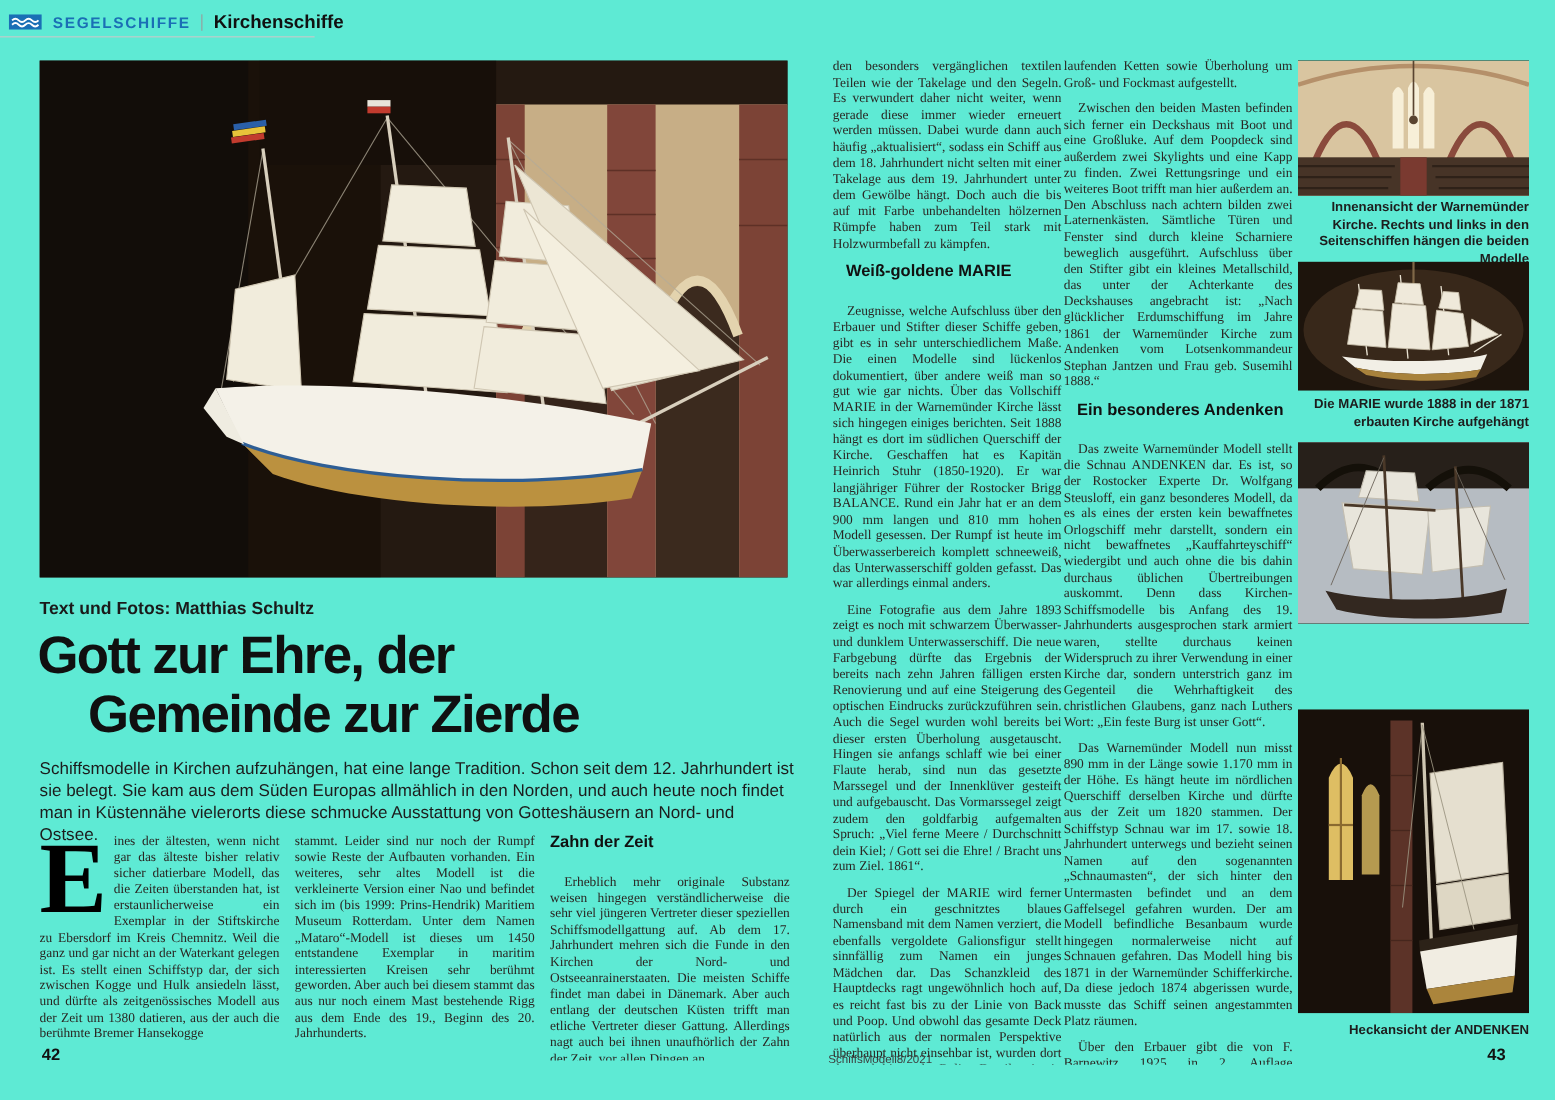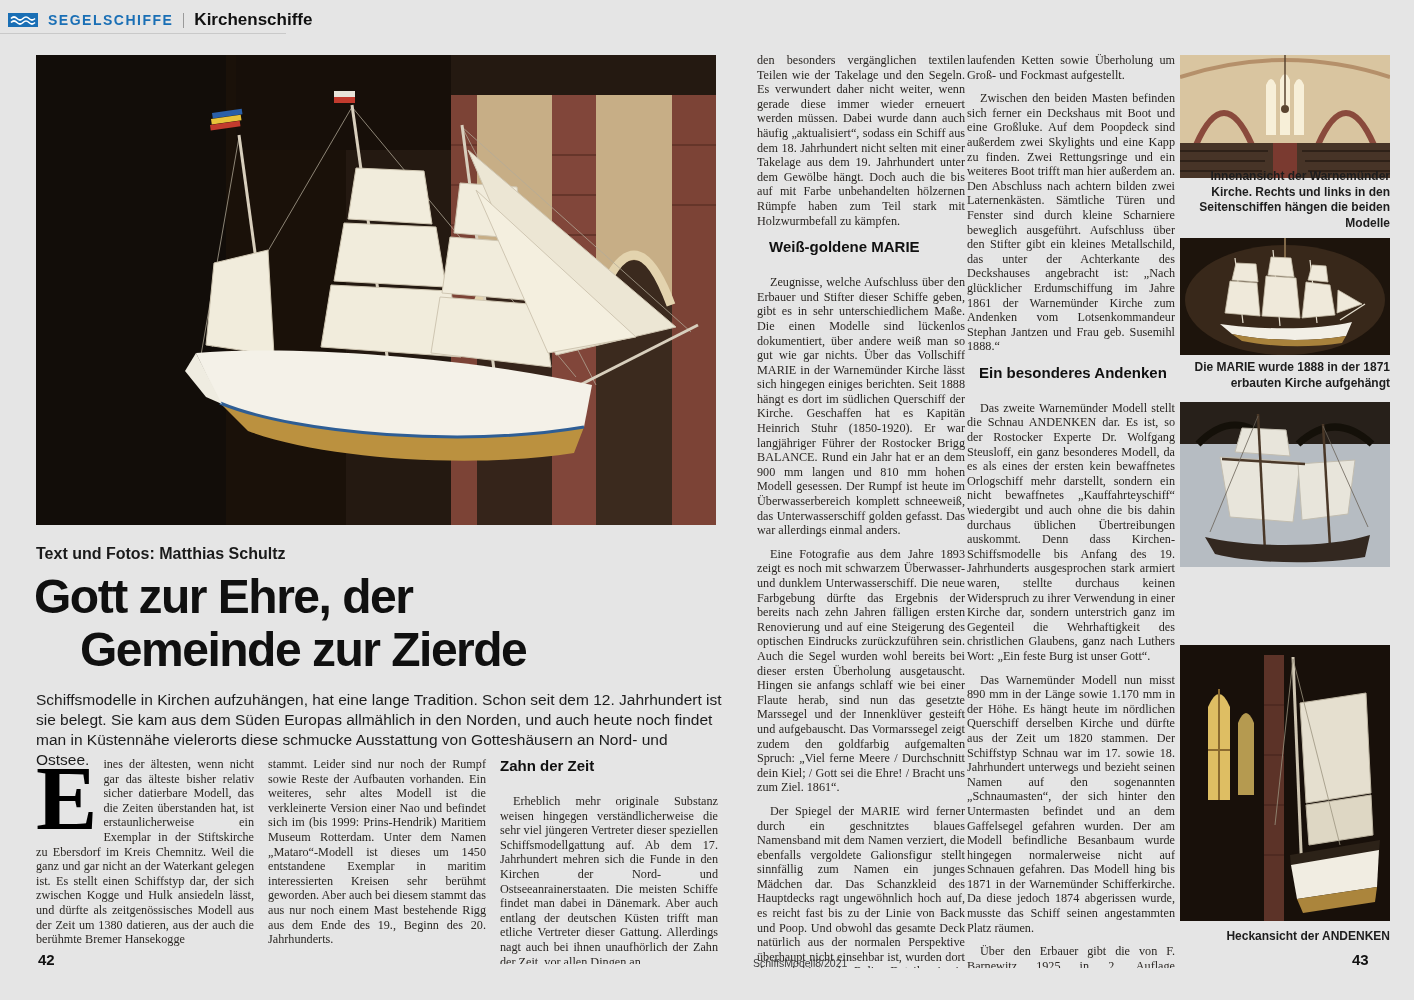--- a/index.html
+++ b/index.html
@@ -1,16 +1,16 @@
 <!DOCTYPE html>
 <html lang="de"><head>
 <meta charset="utf-8">
 <style>
   html,body{margin:0;padding:0;background:#ffffff;}
-  .spread{position:relative;width:1414px;height:1000px;background:#e5e5e5;overflow:hidden;
+  .spread{position:relative;width:1414px;height:1000px;background:#5eead4;overflow:hidden;
           font-family:"Liberation Serif",serif;color:#2a2622;}
   
   .topbar{position:absolute;left:8px;top:10px;display:flex;align-items:center;gap:10px;}
   .topbar .section{font-family:"Liberation Sans",sans-serif;font-weight:bold;font-size:14px;
                    letter-spacing:1.5px;color:#1a6fb5;}
   .topbar .divider{width:1px;height:15px;background:#9a9a9a;}
   .topbar .topic{font-family:"Liberation Sans",sans-serif;font-weight:bold;font-size:17px;color:#111;}
   .header-rule{position:absolute;left:0;top:33px;width:286px;height:1px;background:#c9c9c9;}
   
   .main-photo{position:absolute;left:36px;top:55px;width:680px;height:470px;overflow:hidden;background:#1c130d;}
@@ -35,21 +35,21 @@
   .colB{position:absolute;left:967px;top:53px;width:208px;height:915px;overflow:hidden;}
   .colA p,.colB p,.columns42 p{margin:0;}
   p.cont{text-indent:0;}
   p.ind{text-indent:13px;margin-top:19px;}
   p.gap{margin-top:9px;}
   .colA h3.subhead,.colB h3.subhead{margin-top:10px;margin-left:12px;}
   
   .rail-photo{position:absolute;left:1180px;width:210px;overflow:hidden;background:#20160e;}
   .rail-cap{position:absolute;left:1180px;width:210px;font-family:"Liberation Sans",sans-serif;
             font-weight:bold;font-size:12px;line-height:15.5px;text-align:right;color:#1d1d1d;}
-  #photo1{top:55px;height:123px;}  #cap1{top:169px;}
+  #photo1{top:55px;height:123px;}  #cap1{top:181px;}
   #photo2{top:238px;height:117px;} #cap2{top:360px;}
   #photo3{top:402px;height:165px;} #cap3{top:573px;}
   #photo4{top:645px;height:276px;} #cap4{top:929px;}
   
   .pagenum{position:absolute;font-family:"Liberation Sans",sans-serif;font-weight:bold;font-size:15px;color:#111;}
   #pn42{left:38px;top:951px;}
   #pn43{left:1352px;top:951px;}
   .footer-issue{position:absolute;left:753px;top:957px;font-family:"Liberation Sans",sans-serif;
                 font-size:10.5px;color:#3c3c3c;display:flex;gap:0;}
   svg{display:block;}

